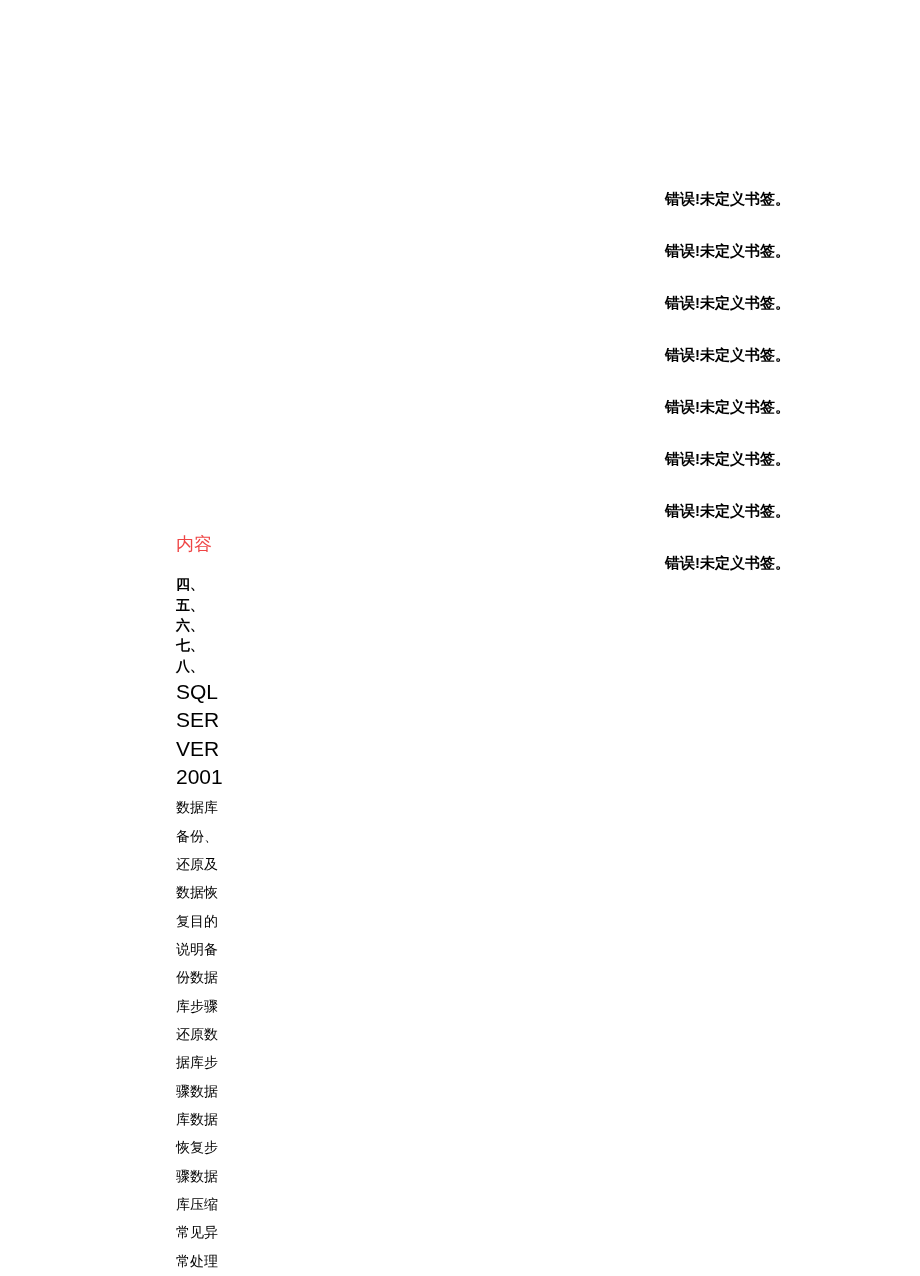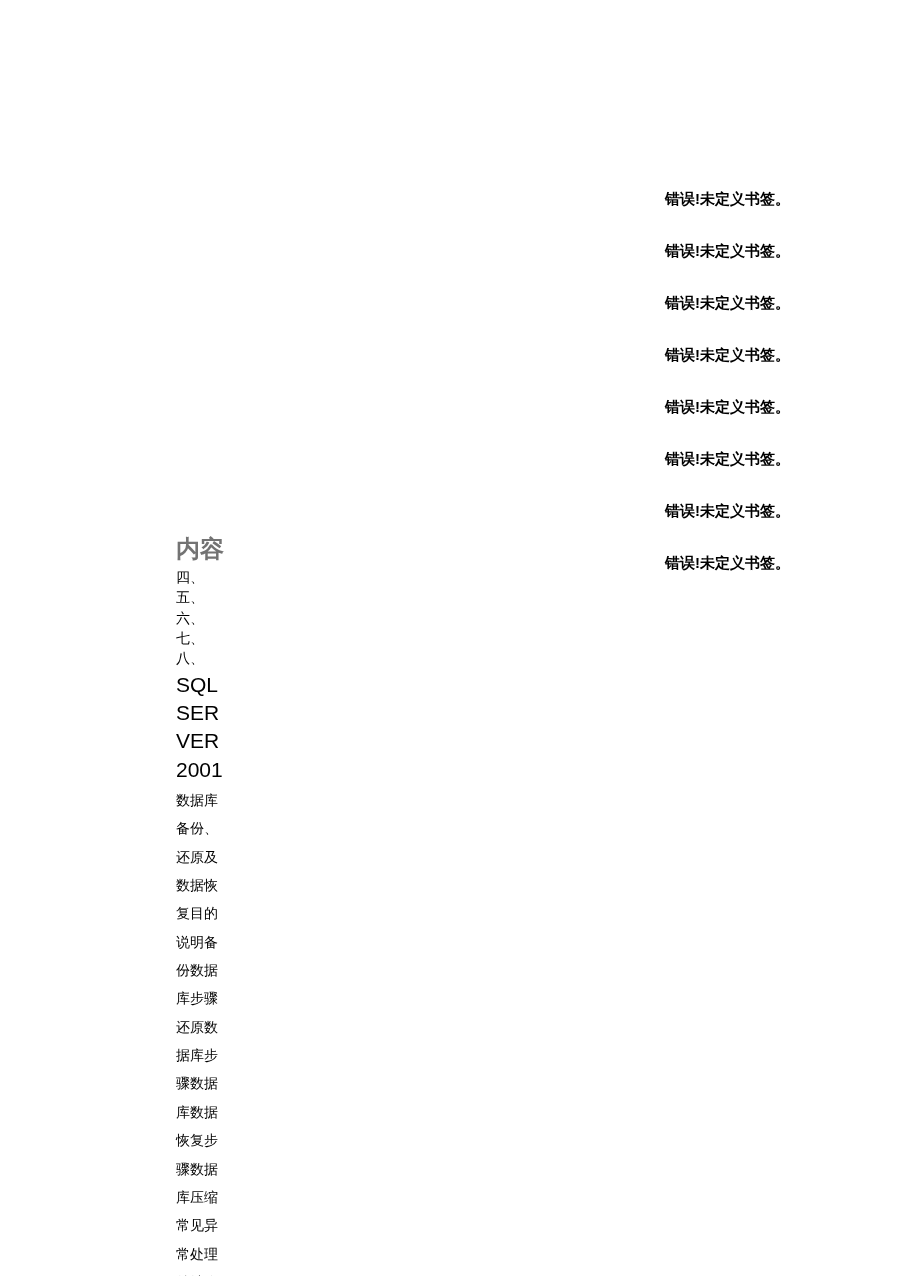--- a/index.html
+++ b/index.html
@@ -34,30 +34,31 @@
       white-space: nowrap;
       margin-left: 16px;
     }
     .content-block {
       position: absolute;
       left: 176px;
       top: 533px;
       width: 52px;
     }
     .content-heading {
-      font-size: 24px;
-      font-weight: bold;
-      color: #737373;
+      font-size: 18px;
+      font-weight: normal;
+      color: #ef4444;
       line-height: 1.3;
     }
     .content-subnumbers {
       font-size: 14px;
       color: #000000;
       line-height: 1.45;
-      margin-top: 3px;
+      margin-top: 18px;
+      font-weight: bold;
     }
     .content-title {
       font-size: 21px;
       font-weight: normal;
       color: #000000;
       line-height: 1.35;
       margin-top: 2px;
       word-break: break-all;
     }
     .content-body-inline {

